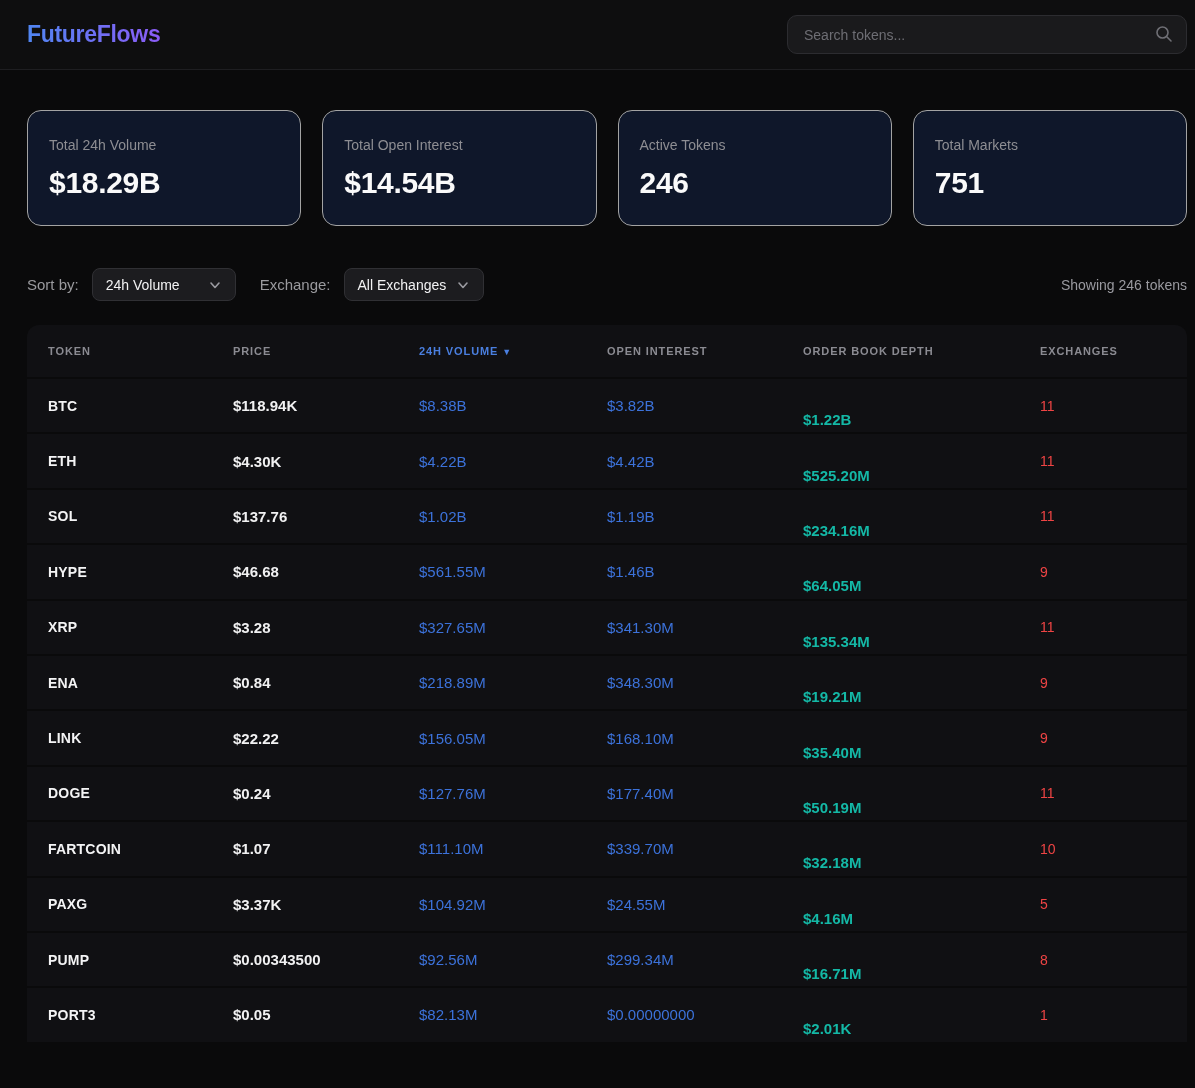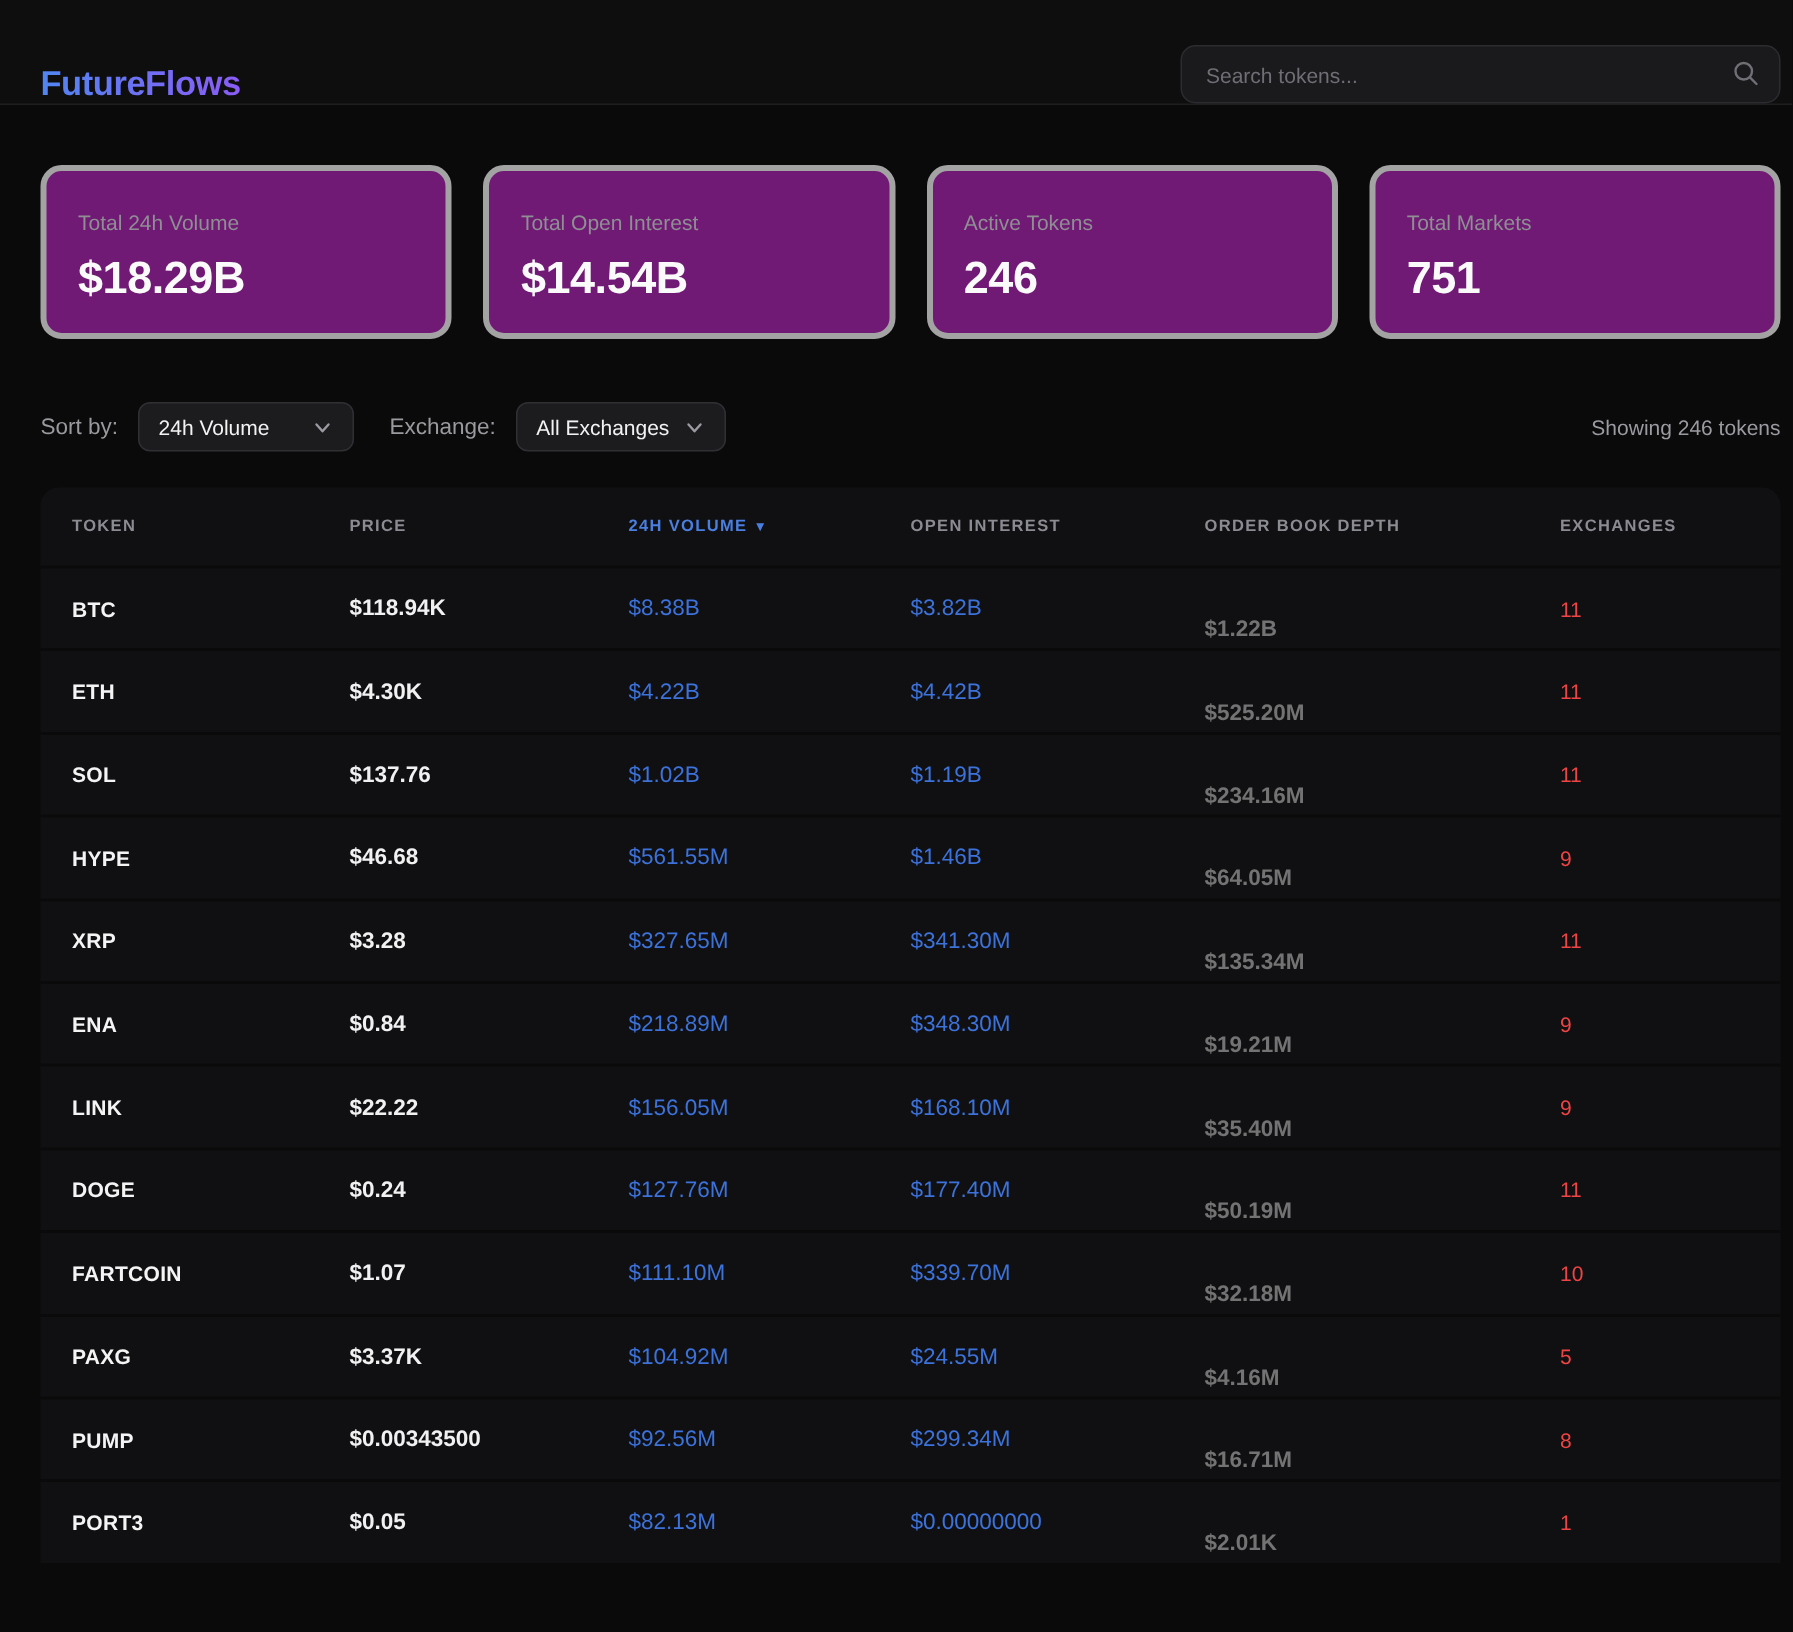--- a/index.html
+++ b/index.html
@@ -3,21 +3,21 @@
 <meta charset="utf-8">
 <style>
   * { margin: 0; padding: 0; box-sizing: border-box; }
   html, body {
     width: 1195px; height: 1088px; overflow: hidden;
     background: var(--page-bg, #0a0a0b);
     font-family: "Liberation Sans", "DejaVu Sans", sans-serif;
   }
   
   .topbar {
-    height: 70px; display: flex; align-items: flex-end; justify-content: space-between;
+    height: 70px; display: flex; align-items: center; justify-content: space-between;
     padding: 0 8px 0 27px;
     background: #0e0e0f;
     border-bottom: 1px solid #1e1e21;
   }
   .logo {
     font-size: 23px; font-weight: 700; letter-spacing: -0.3px;
     background: linear-gradient(90deg, var(--logo-gradient-start, #5086f2), var(--logo-gradient-end, #8b5cf6));
     -webkit-background-clip: text; background-clip: text;
     -webkit-text-fill-color: transparent; color: transparent;
     cursor: pointer;
@@ -30,21 +30,21 @@
     font-family: inherit;
   }
   .search-input::placeholder { color: #6e6e74; }
   .search-icon { position: absolute; right: 13px; top: 9px; width: 20px; height: 20px; }
   
   .main { padding: 0 8px 0 27px; }
   .stats {
     margin-top: 40px; display: grid; grid-template-columns: repeat(4, 1fr); gap: 21px;
   }
   .stat-card {
-    height: 116px; background: #701a75; border: 4px solid #a3a3a3; border-radius: 14px;
+    height: 116px; background: #0f172a; border: 1px solid #a3a3a3; border-radius: 14px;
     padding: 26px 21px 0 21px;
   }
   .stat-label { font-size: 14px; color: #8e8e93; }
   .stat-value { margin-top: 13px; font-size: 30px; font-weight: 700; color: #fafafa; letter-spacing: -0.3px; }
   
   .controls { margin-top: 42px; display: flex; align-items: center; }
   .ctl-label { font-size: 15px; color: #9a9a9e; }
   .dropdown {
     margin-left: 13px; height: 33px; display: inline-flex; align-items: center;
     background: #1c1c1f; border: 1px solid #303034; border-radius: 8px;
@@ -70,21 +70,21 @@
   .thead .th {
     font-size: 11px; font-weight: 700; letter-spacing: 0.9px;
     color: #8b8b92; text-transform: uppercase;
   }
   .thead .th.active { color: var(--accent-blue-header, #4a7fe0); }
   .thead .sort-ind { font-size: 9px; margin-left: 4px; }
   .tbody .trow { height: 55.4px; border-top: 2px solid #0a0a0b; cursor: pointer; }
   .cell-token { font-size: 14px; font-weight: 700; color: #f4f4f5; letter-spacing: 0.2px; }
   .cell-price { font-size: 15px; font-weight: 600; color: #f1f1f2; }
   .cell-volume, .cell-oi { font-size: 15px; font-weight: 500; color: var(--accent-blue, #3c72da); }
-  .cell-depth { font-size: 15px; font-weight: 600; color: #737373; margin-top: 28px; }
+  .cell-depth { font-size: 15px; font-weight: 600; color: #14b8a6; margin-top: 28px; }
   .cell-exchanges { font-size: 14px; color: #ef4444; }
 </style>
 </head>
 <body>
 
 <header class="topbar">
   <div class="logo">FutureFlows</div>
   <div class="search-wrap">
     <input class="search-input" type="text" placeholder="Search tokens..." style="">
     <svg class="search-icon" viewBox="0 0 20 20" fill="none">

